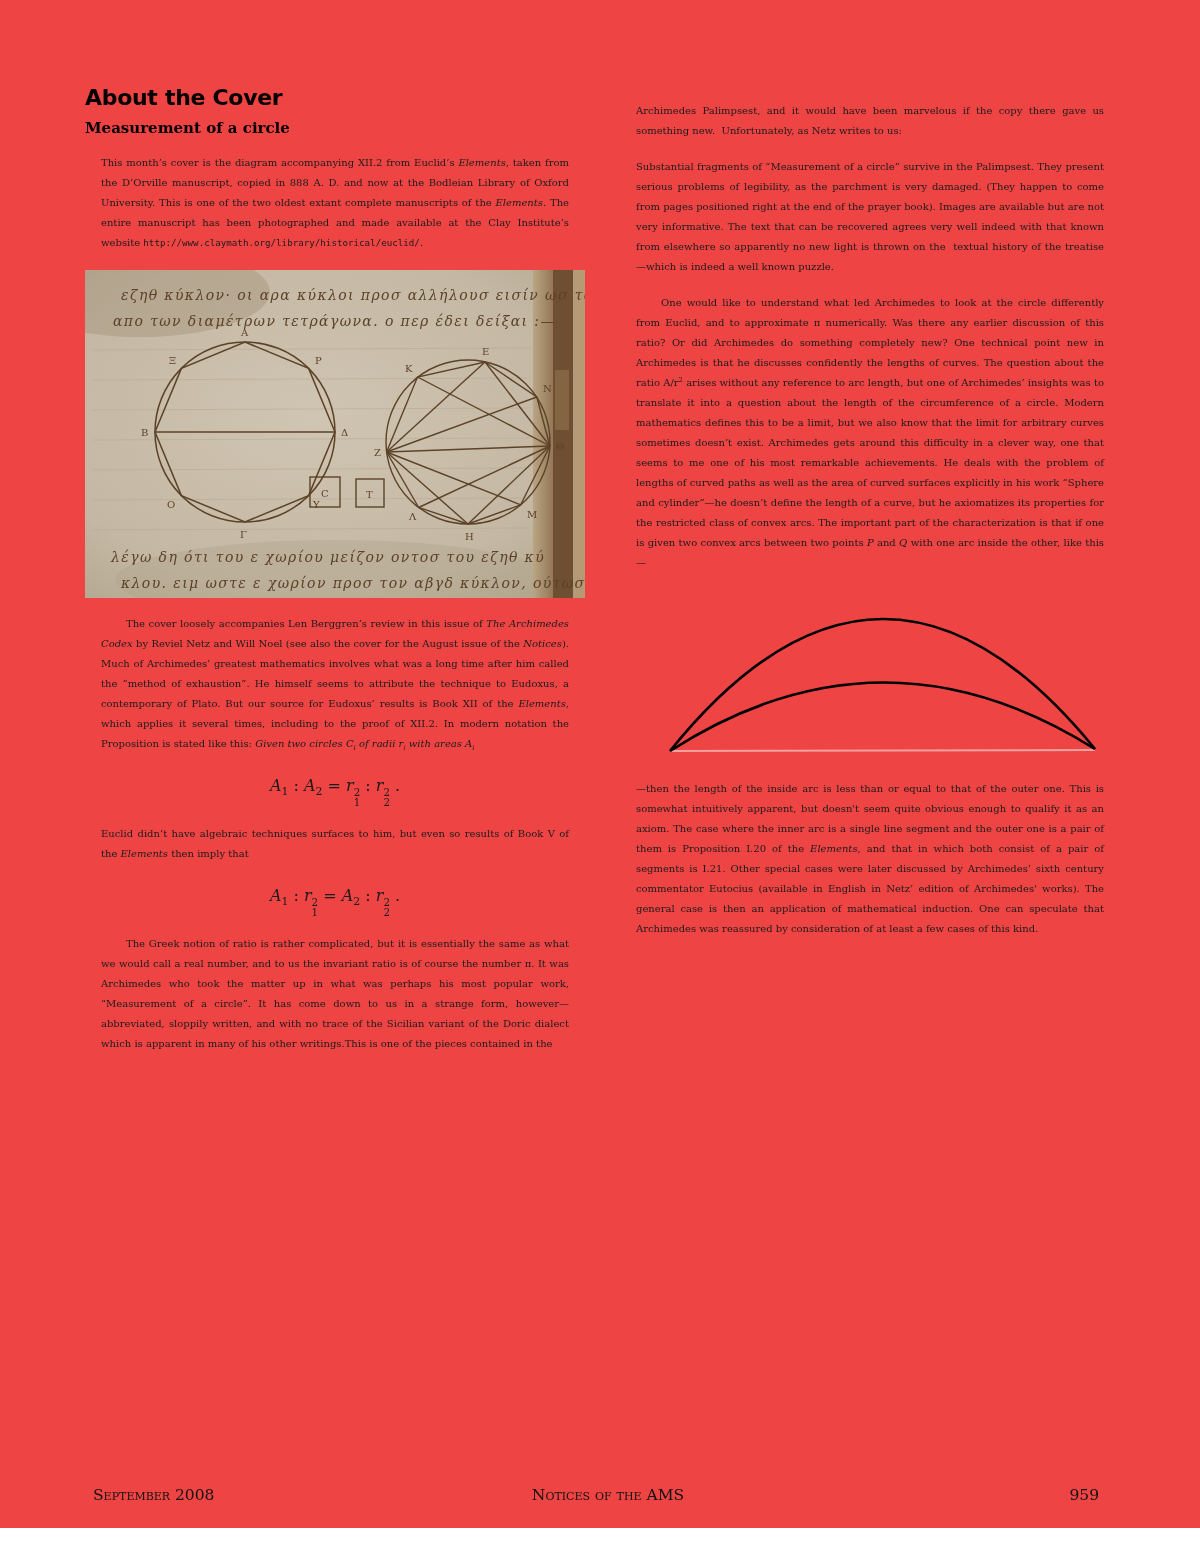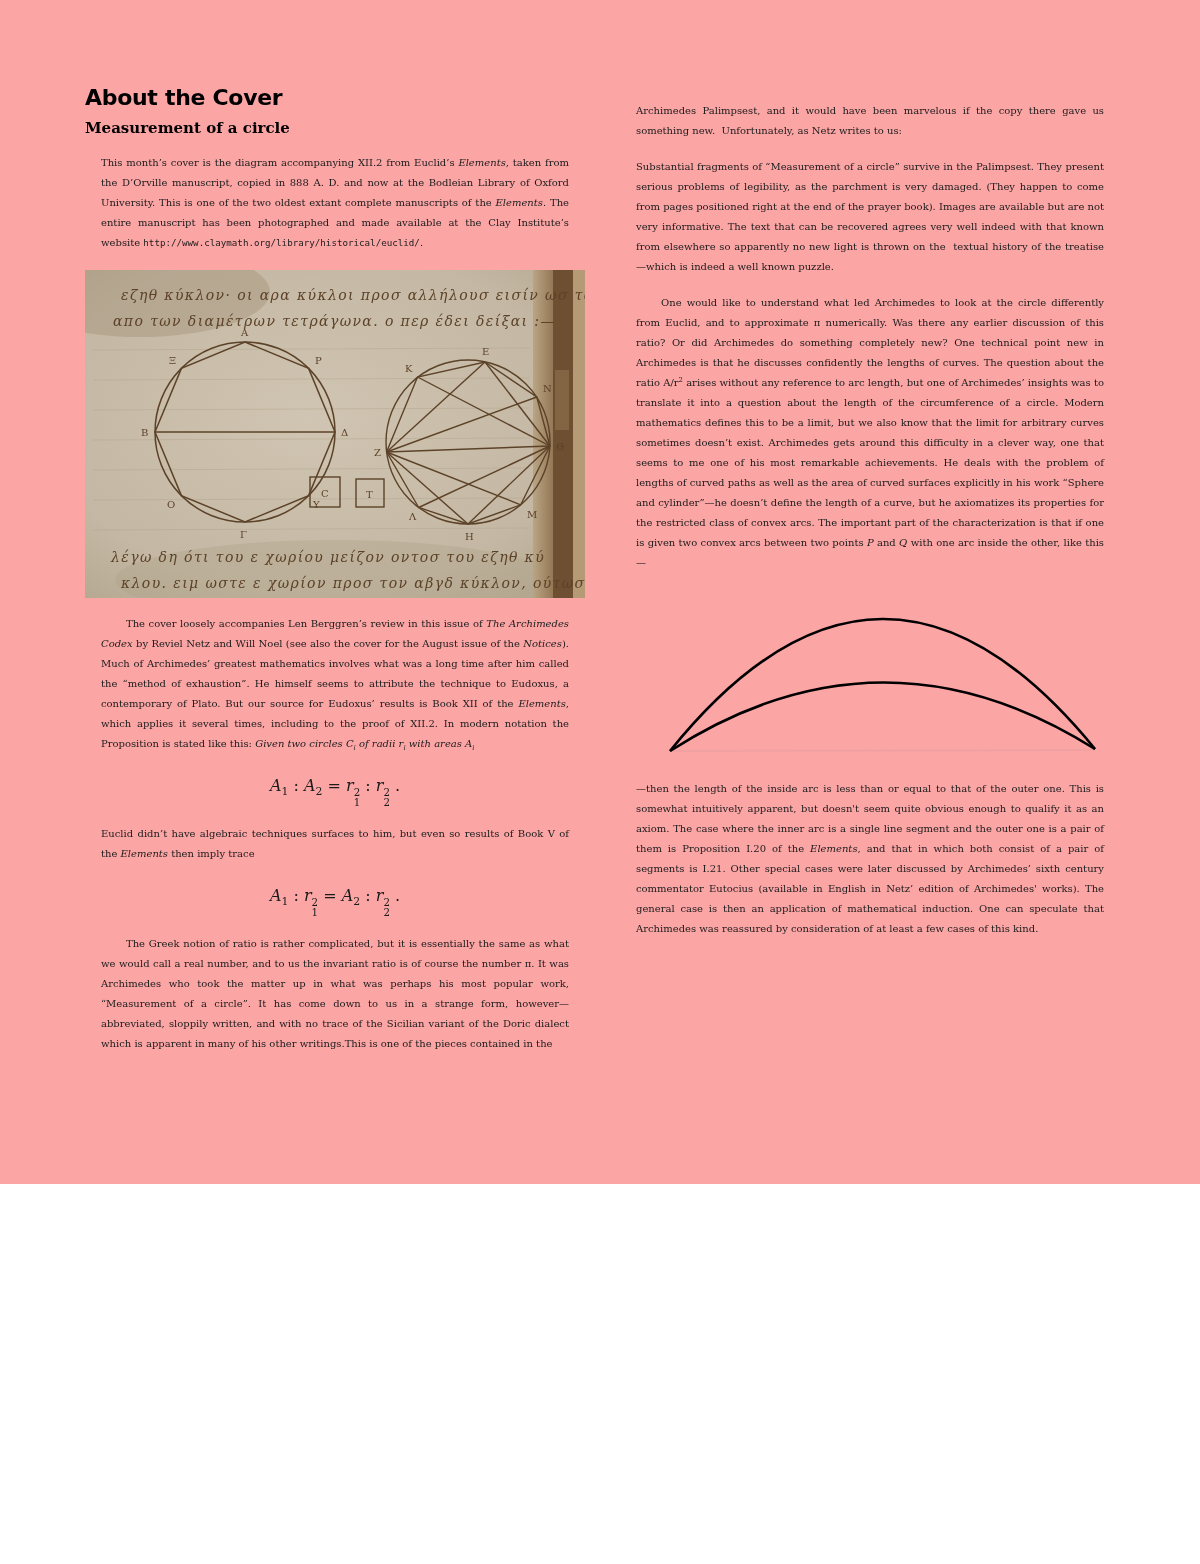--- a/index.html
+++ b/index.html
@@ -1,16 +1,16 @@
 <!DOCTYPE html>
 <html><head>
 <meta charset="utf-8">
 <style>
   html,body{margin:0;padding:0;background:#ffffff;}
-  .page{position:relative;width:1200px;height:1184px;background:#fca5a5;
+  .page{position:relative;width:1200px;height:1528px;background:#ef4444;
         font-family:"DejaVu Serif",serif;color:#1b1b1b;overflow:hidden;}
   .col{position:absolute;top:85px;width:500px;}
   .col-left{left:85px;}
   .col-right{left:620px;}
   h1.title{margin:0;font-family:"DejaVu Sans",sans-serif;font-weight:bold;
            font-size:22px;letter-spacing:-0.3px;color:#000;}
   h2.subtitle{margin:9px 0 0 0;font-family:"DejaVu Serif",serif;font-weight:bold;
            font-size:15px;color:#000;}
   p.body{margin:16px;font-size:10px;line-height:20px;text-align:justify;
          text-justify:inter-word;hyphens:auto;}
@@ -146,21 +146,21 @@
     <p class="body mt-p2 indent"><span>The cover loosely accompanies Len Berggren’s review in this issue of </span><span class="seg-i">The Archimedes Codex</span><span> by Reviel Netz and Will Noel (see also the cover for the August issue of the </span><span class="seg-i">Notices</span><span>). Much of Archimedes’ greatest mathematics involves what was a long time after him called the “method of exhaustion”. He himself seems to attribute the technique to Eudoxus, a contemporary of Plato. But our source for Eudoxus’ results is Book XII of the </span><span class="seg-i">Elements</span><span>, which applies it several times, including to the proof of XII.2. In modern notation the Proposition is stated like this: </span><span class="seg-i">Given two circles </span><span class="seg-i">C</span><span class="seg-i seg-b">i</span><span class="seg-i"> of radii </span><span class="seg-i">r</span><span class="seg-i seg-b">i</span><span class="seg-i"> with areas </span><span class="seg-i">A</span><span class="seg-i seg-b">i</span></p>
 
     <div class="formula"><span class="seg-i">A</span><span class="seg-b">1</span><span> : </span><span class="seg-i">A</span><span class="seg-b">2</span><span> = </span><span class="seg-i">r</span><span class="ss">
           <span>2</span>
           <span>1</span>
         </span><span> : </span><span class="seg-i">r</span><span class="ss">
           <span>2</span>
           <span>2</span>
         </span><span> .</span></div>
 
-    <p class="body mt-p3"><span>Euclid didn’t have algebraic techniques surfaces to him, but even so results of Book V of the </span><span class="seg-i">Elements</span><span> then imply trace</span></p>
+    <p class="body mt-p3"><span>Euclid didn’t have algebraic techniques surfaces to him, but even so results of Book V of the </span><span class="seg-i">Elements</span><span> then imply that</span></p>
 
     <div class="formula"><span class="seg-i">A</span><span class="seg-b">1</span><span> : </span><span class="seg-i">r</span><span class="ss">
           <span>2</span>
           <span>1</span>
         </span><span> = </span><span class="seg-i">A</span><span class="seg-b">2</span><span> : </span><span class="seg-i">r</span><span class="ss">
           <span>2</span>
           <span>2</span>
         </span><span> .</span></div>
 
 

